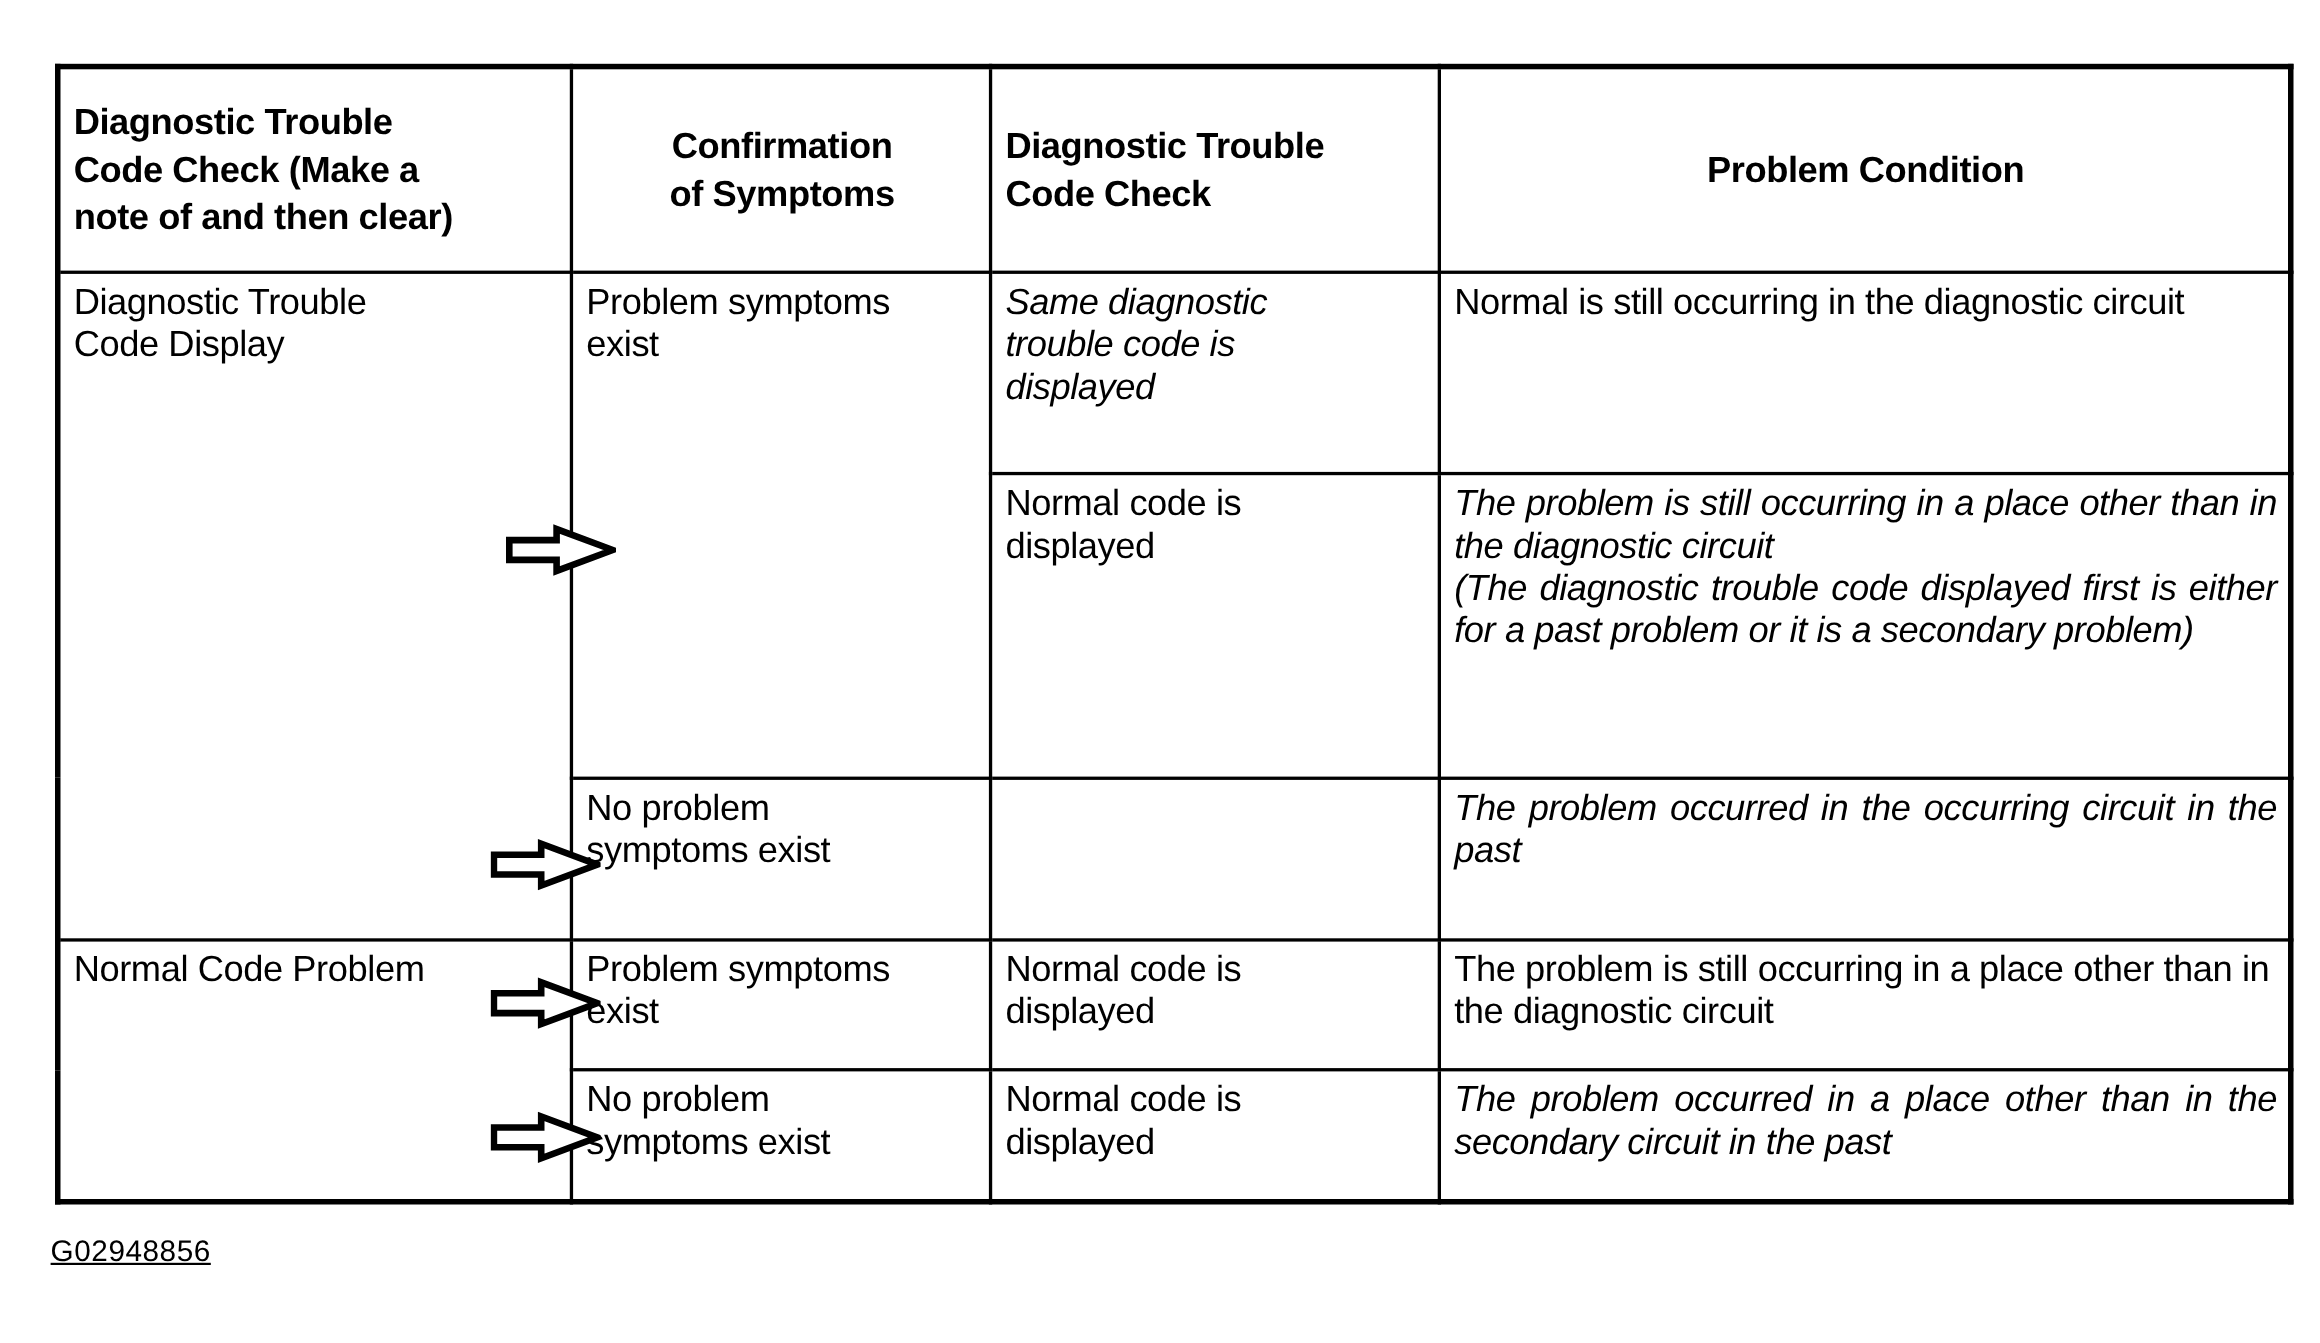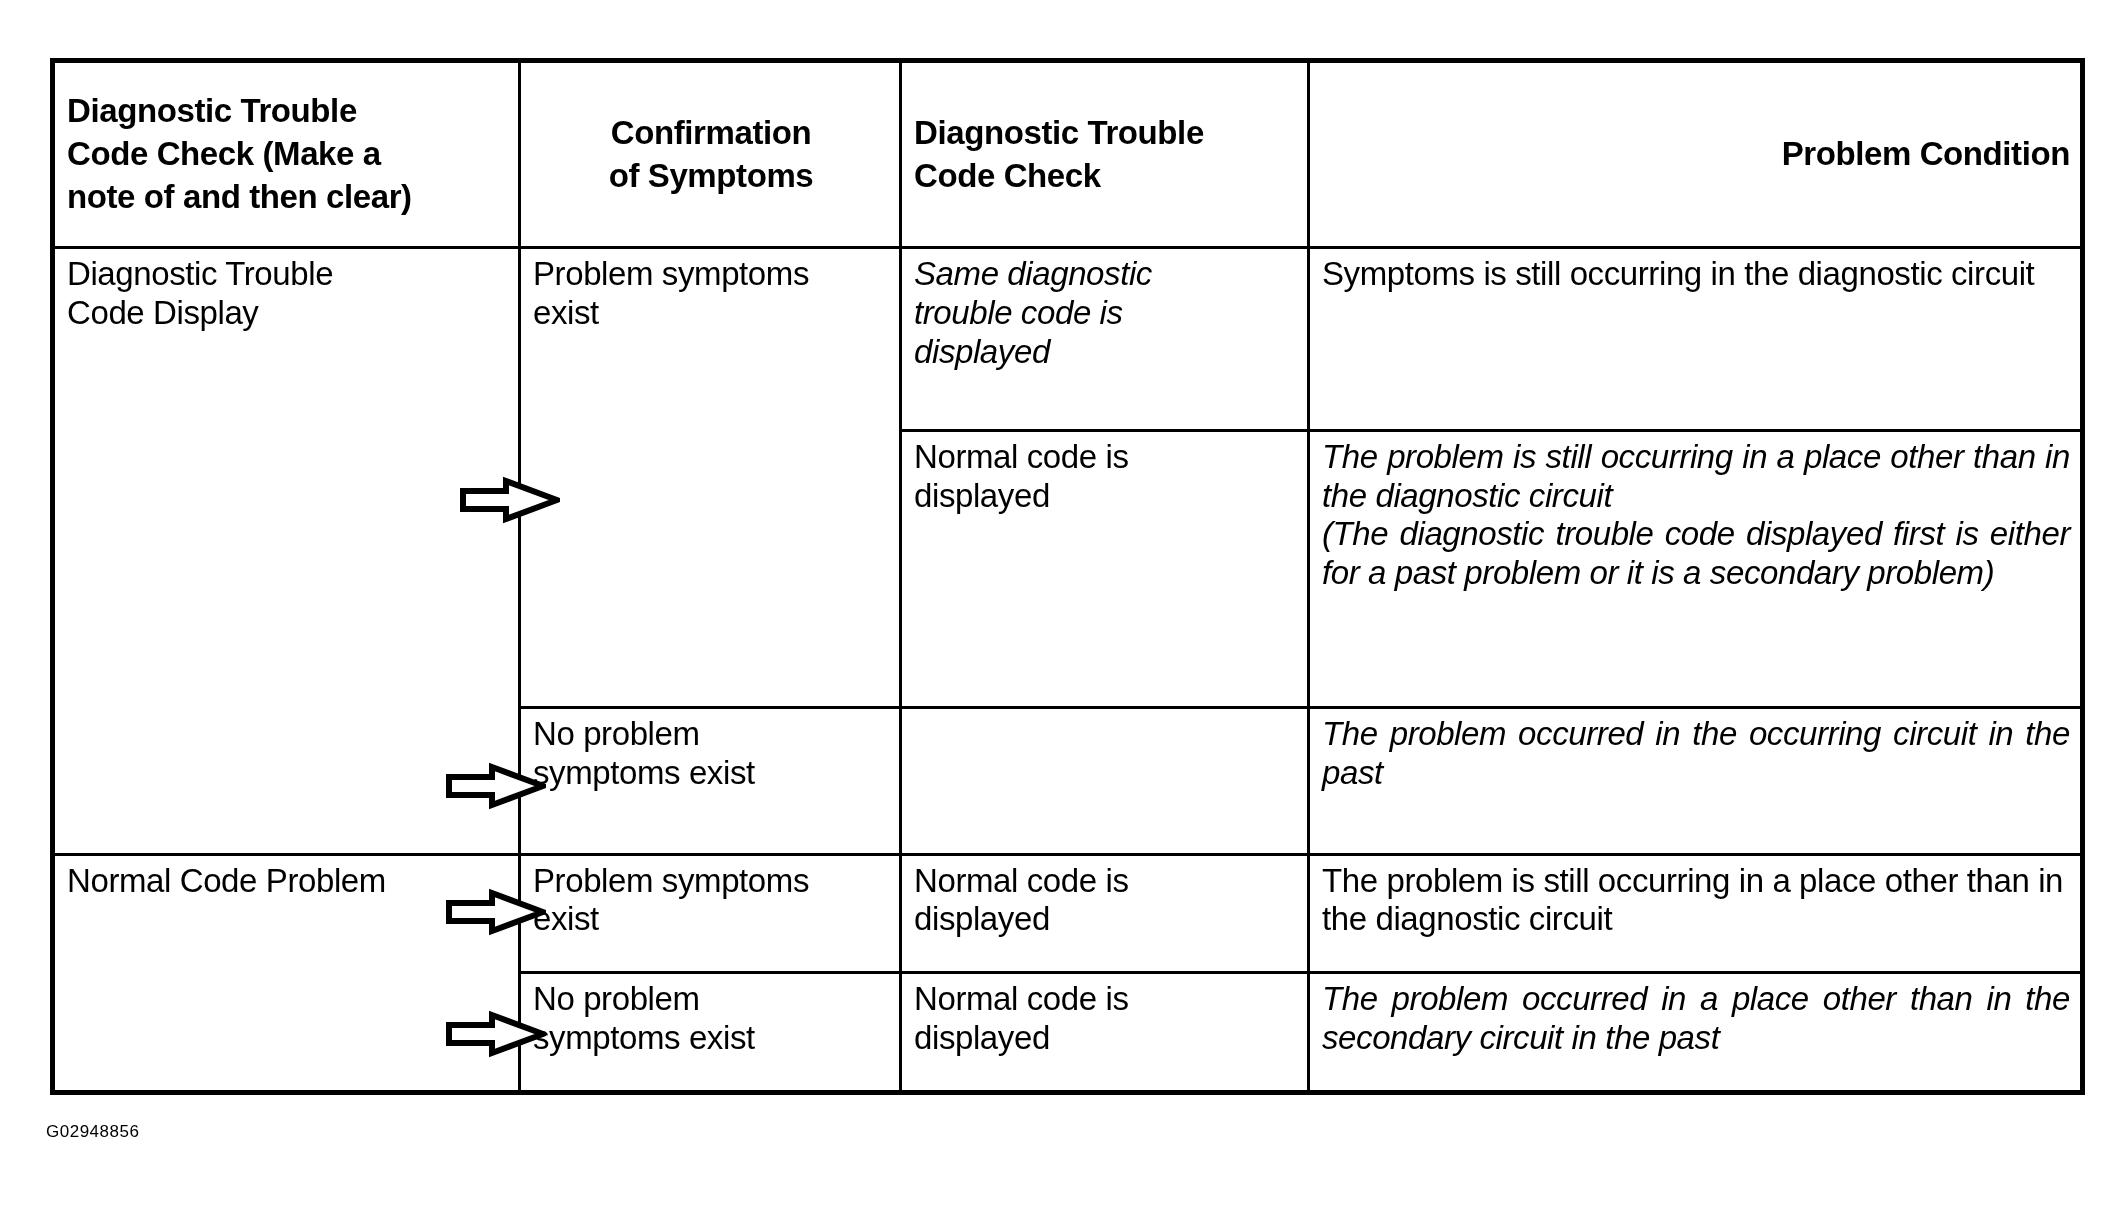--- a/index.html
+++ b/index.html
@@ -52,21 +52,21 @@
   .hdr {
     font-weight: bold;
     border: 3px solid #000;
     vertical-align: middle;
     font-size: 33px;
     line-height: 1.30;
   }
   .hdr-1 { text-align: left;  padding-left: 14px; letter-spacing: -0.2px; }
   .hdr-2 { text-align: center;  padding-left: 26px; letter-spacing: 0.6px; }
   .hdr-3 { text-align: left;  padding-left: 16px; letter-spacing: -0.2px; }
-  .hdr-4 { text-align: right; letter-spacing: 0.8px; }
+  .hdr-4 { text-align: center; letter-spacing: 0.8px; }
 
   .hdr div, .cell-text div { white-space: pre-line; }
 
   
   .justify { text-align: justify; text-align-last: left; font-style: italic; }
   .c1 { font-size: 34px; letter-spacing: -0.2px; padding-top: 8px; }
   .c2 { font-size: 34px; letter-spacing: -0.4px; padding-top: 6px; padding-left: 10px; }
   .c3 { font-size: 34px; letter-spacing: -0.3px; padding-top: 6px; padding-left: 14px; }
   .c4 { font-size: 34px; letter-spacing: -0.3px; padding-top: 8px; padding-left: 14px; }
 
@@ -84,24 +84,25 @@
     z-index: 20;
     pointer-events: none;
   }
   .arrow-marker svg { display: block; width: 100px; height: 48px; }
 
   
   #caption {
     position: absolute;
     left: 34px;
     top: 1122px;
-    font-size: 17px;
+    font-size: 27px;
     font-family: "Liberation Sans", sans-serif;
     letter-spacing: 0.5px;
     color: #000;
+    text-decoration: underline;
   }
 </style>
 </head>
 <body>
 
 <div id="sheet">
 
   <table id="dtc-table">
     <colgroup>
       <col class="w1">
@@ -141,21 +142,21 @@
         <td class="cell-text c2" rowspan="2">
           <div>Problem symptoms
 exist</div>
         </td>
         <td class="cell-text c3 justify">
           <div>Same diagnostic
 trouble code is
 displayed</div>
         </td>
         <td class="cell-text c4">
-          <div>Symptoms is still occurring in the diagnostic circuit</div>
+          <div>Normal is still occurring in the diagnostic circuit</div>
         </td>
       </tr>
 
       <tr style="height:217px;">
         <td class="cell-text c3">
           <div>Normal code is
 displayed</div>
         </td>
         <td class="cell-text c4 justify">
           <div>The problem is still occurring in a place other than in the diagnostic circuit

